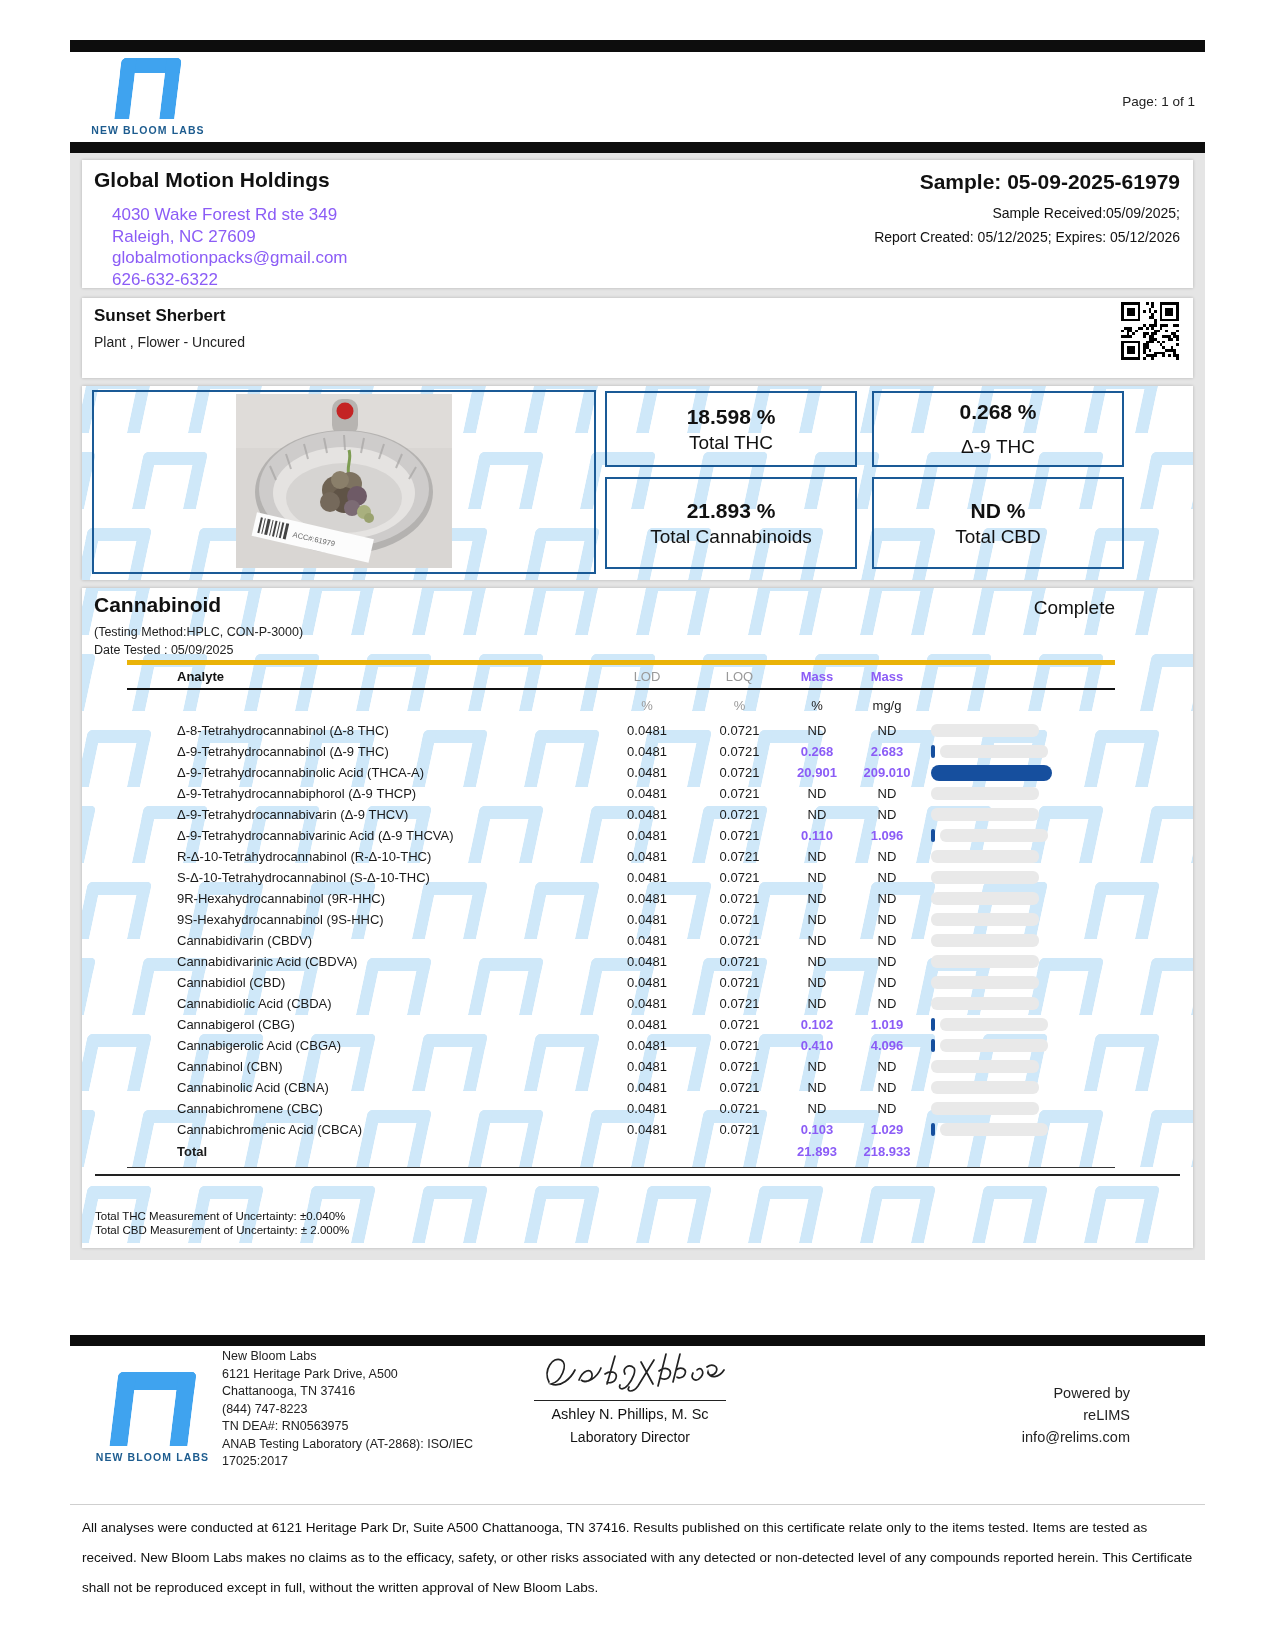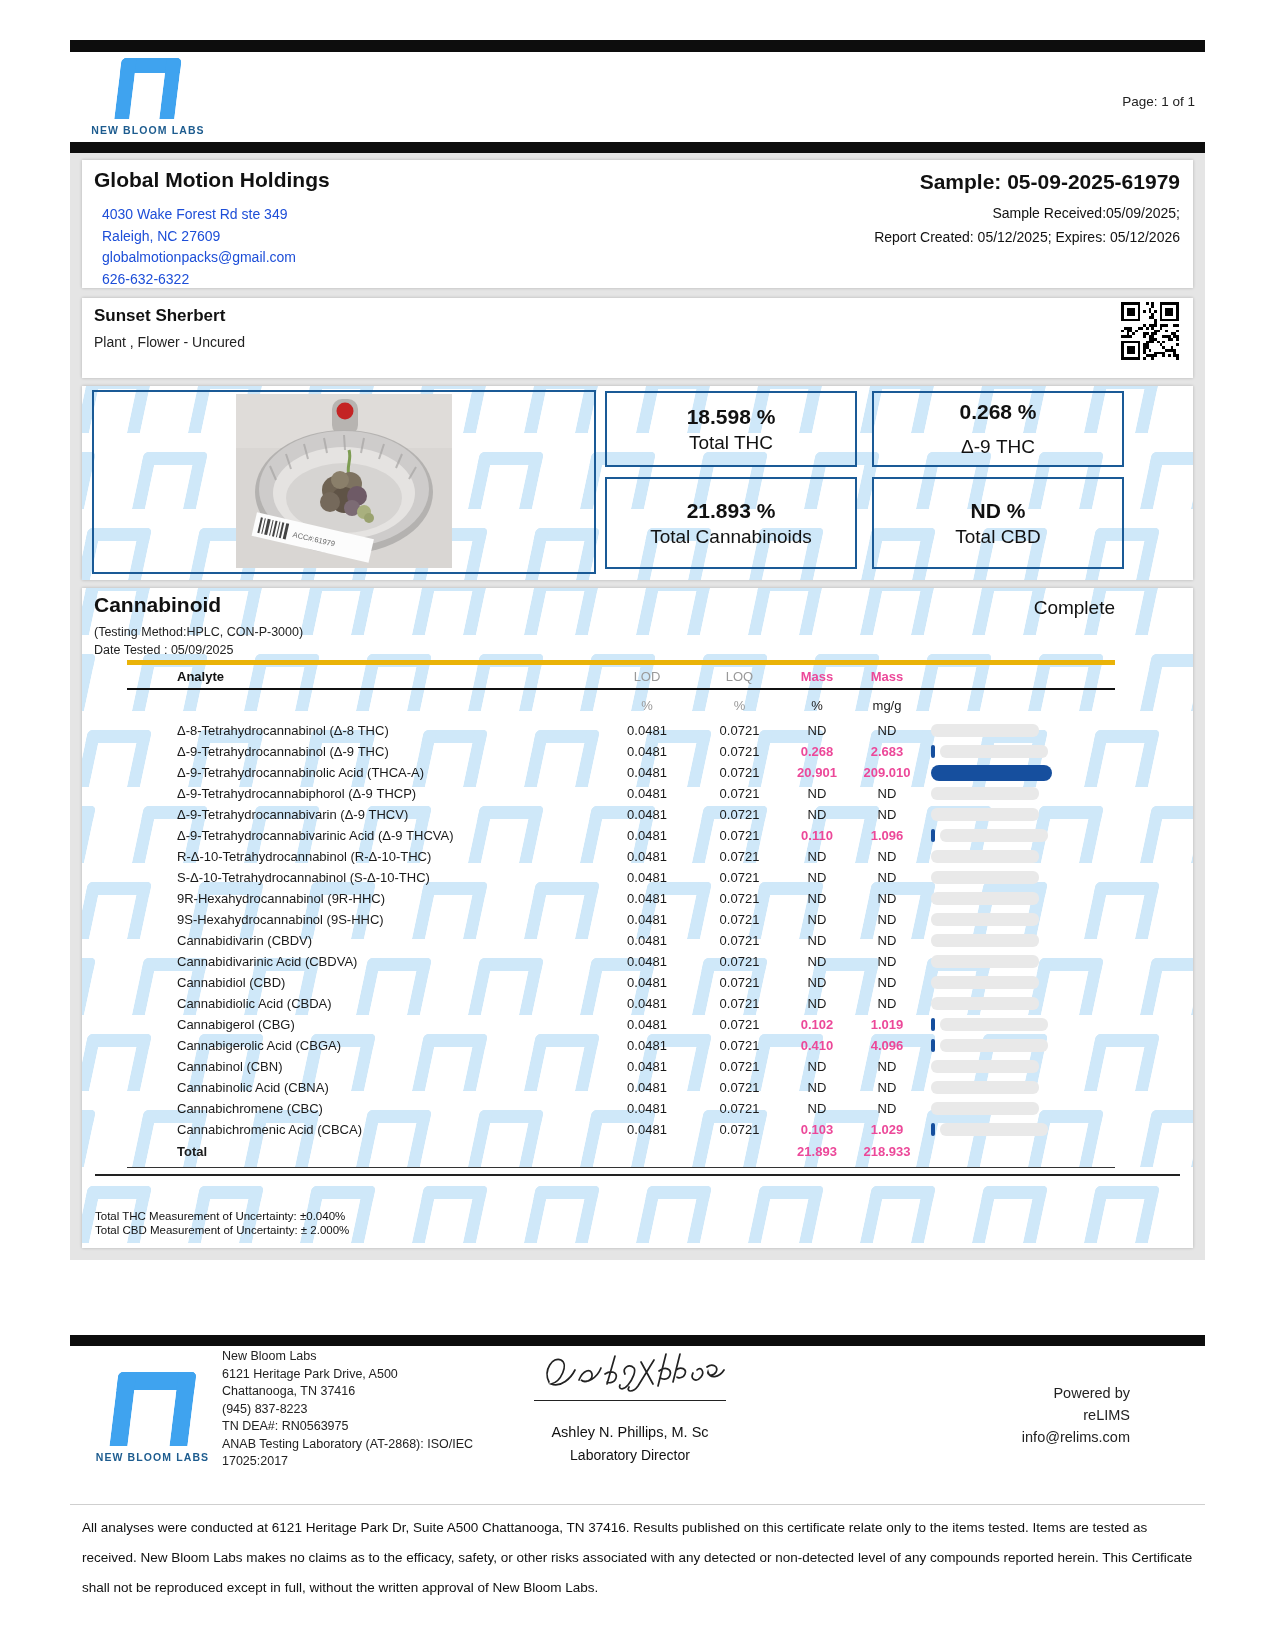--- a/index.html
+++ b/index.html
@@ -22,21 +22,21 @@
   .body-gray{position:absolute;left:70px;top:153px;width:1135px;height:1107px;background:#e5e5e5;}
   .card{position:absolute;left:82px;width:1111px;background:#fff;box-shadow:0 0 3px rgba(0,0,0,.22);}
   .card > *{position:absolute;z-index:1;}
   .watermark{position:absolute;inset:0;overflow:hidden;z-index:0;pointer-events:none;}
   .wm-glyph{position:absolute;width:38px;height:44px;border:13px solid #cfe8f9;border-bottom:none;
             border-radius:5px 5px 0 0;transform:skewX(-12deg);box-sizing:content-box;}
 
   
   .client-card{top:160px;height:128px;}
   .client-name{left:12px;top:8px;font-size:21px;font-weight:600;}
-  .client-lines{left:20px;top:44px;font-size:14px;line-height:21.5px;color:#1d4ed8;}
+  .client-lines{left:30px;top:44px;font-size:17px;line-height:21.5px;color:#8b5cf6;}
   .sample-id{right:13px;top:10px;font-size:21px;font-weight:600;text-align:right;}
   .sample-received{right:13px;top:45px;font-size:14px;text-align:right;}
   .sample-report{right:13px;top:69px;font-size:14px;text-align:right;}
 
   
   .product-card{top:298px;height:80px;}
   .product-name{left:12px;top:8px;font-size:17px;font-weight:600;}
   .product-type{left:12px;top:36px;font-size:14px;color:#222;}
   .qr{right:14px;top:4px;width:58px;height:58px;}
 
@@ -60,39 +60,39 @@
   .sec-method{left:12px;top:37px;font-size:12.5px;color:#222;}
   .sec-date{left:12px;top:55px;font-size:12.5px;color:#222;}
   .table{left:45px;top:72px;width:988px;}
   .trow{display:grid;grid-template-columns:470px 100px 85px 70px 70px 1fr;align-items:center;height:21px;}
   .thead{height:23px;border-top:5px solid #eab308;border-bottom:2px solid #111;font-size:13.5px;}
   .tunits{height:30px;font-size:13px;}
   .c-an{padding-left:50px;font-size:13px;color:#1a1a1a;}
   .thead .c-an{font-weight:bold;color:#111;}
   .c-num{text-align:center;font-size:13px;color:#1a1a1a;}
   .c-gray{color:#999;}
-  .c-bold{font-weight:bold;color:#ec4899;}
+  .c-bold{font-weight:bold;color:#8b5cf6;}
   .c-bar{display:flex;align-items:center;padding-left:9px;}
   .bar-tick{width:4px;height:13px;background:#164f9e;border-radius:2px;margin-right:5px;flex:none;}
   .bar-track{width:108px;height:13px;background:#e9e9e9;border-radius:6px;flex:none;}
   .bar-full{width:121px;height:16px;background:#164f9e;border-radius:8px;flex:none;}
   .trow.total-row{height:22px;font-weight:bold;}
   .table-end{border-top:1px solid #333;margin-top:5px;height:0;}
   .separator{left:13px;right:13px;top:586px;border-top:2px solid #222;height:0;}
   .footnote{left:13px;top:595px;font-size:12.5px;color:#111;}
   .uncert{left:13px;top:621px;font-size:11.5px;line-height:14px;color:#111;}
 
   
   .footer-bar{position:absolute;left:70px;top:1335px;width:1135px;height:11px;background:#0d0d0d;}
   .f-brand{position:absolute;left:90px;top:1372px;width:125px;text-align:center;}
   .f-brand .logo-glyph{width:42px;height:56px;border-width:18px;}
   .f-lab{position:absolute;left:222px;top:1348px;font-size:12.5px;line-height:17.5px;color:#222;}
   .f-sig{position:absolute;left:520px;top:1346px;width:220px;text-align:center;}
   .sig-line{border-top:1.5px solid #222;margin:0 14px;}
-  .sig-name{font-size:14.5px;margin-top:23px;color:#111;}
+  .sig-name{font-size:14.5px;margin-top:5px;color:#111;}
   .sig-role{font-size:14px;margin-top:7px;color:#111;}
   .f-powered{position:absolute;right:145px;top:1382px;text-align:right;font-size:14.5px;line-height:22px;color:#222;}
   .divider{position:absolute;left:70px;top:1504px;width:1135px;border-top:1px solid #cfcfcf;height:0;}
   .disclaimer{position:absolute;left:82px;top:1513px;width:1111px;margin:0;font-size:13.5px;
               line-height:30px;color:#111;}
 </style>
 </head>
 <body>
 
 <div class="page">
@@ -767,21 +767,21 @@
 
   <div class="f-brand">
     <div class="logo-glyph"></div>
     <div class="brand-text">NEW BLOOM LABS</div>
   </div>
 
   <div class="f-lab" id="lab-lines">
       <div>New Bloom Labs</div>
       <div>6121 Heritage Park Drive, A500</div>
       <div>Chattanooga, TN 37416</div>
-      <div>(945) 837-8223</div>
+      <div>(844) 747-8223</div>
       <div>TN DEA#: RN0563975</div>
       <div>ANAB Testing Laboratory (AT-2868): ISO/IEC</div>
       <div>17025:2017</div>
     </div>
 
   <div class="f-sig">
     <svg width="190" height="50" viewBox="0 0 190 50">
       <g stroke="#222" stroke-width="1.7" fill="none" stroke-linecap="round">
         <path d="M14,36 C8,24 18,10 26,14 C34,18 26,36 16,38 C26,42 36,32 40,24"></path>
         <path d="M44,34 C48,24 56,22 57,28 C58,34 50,38 46,34 C52,38 62,32 66,22"></path>

